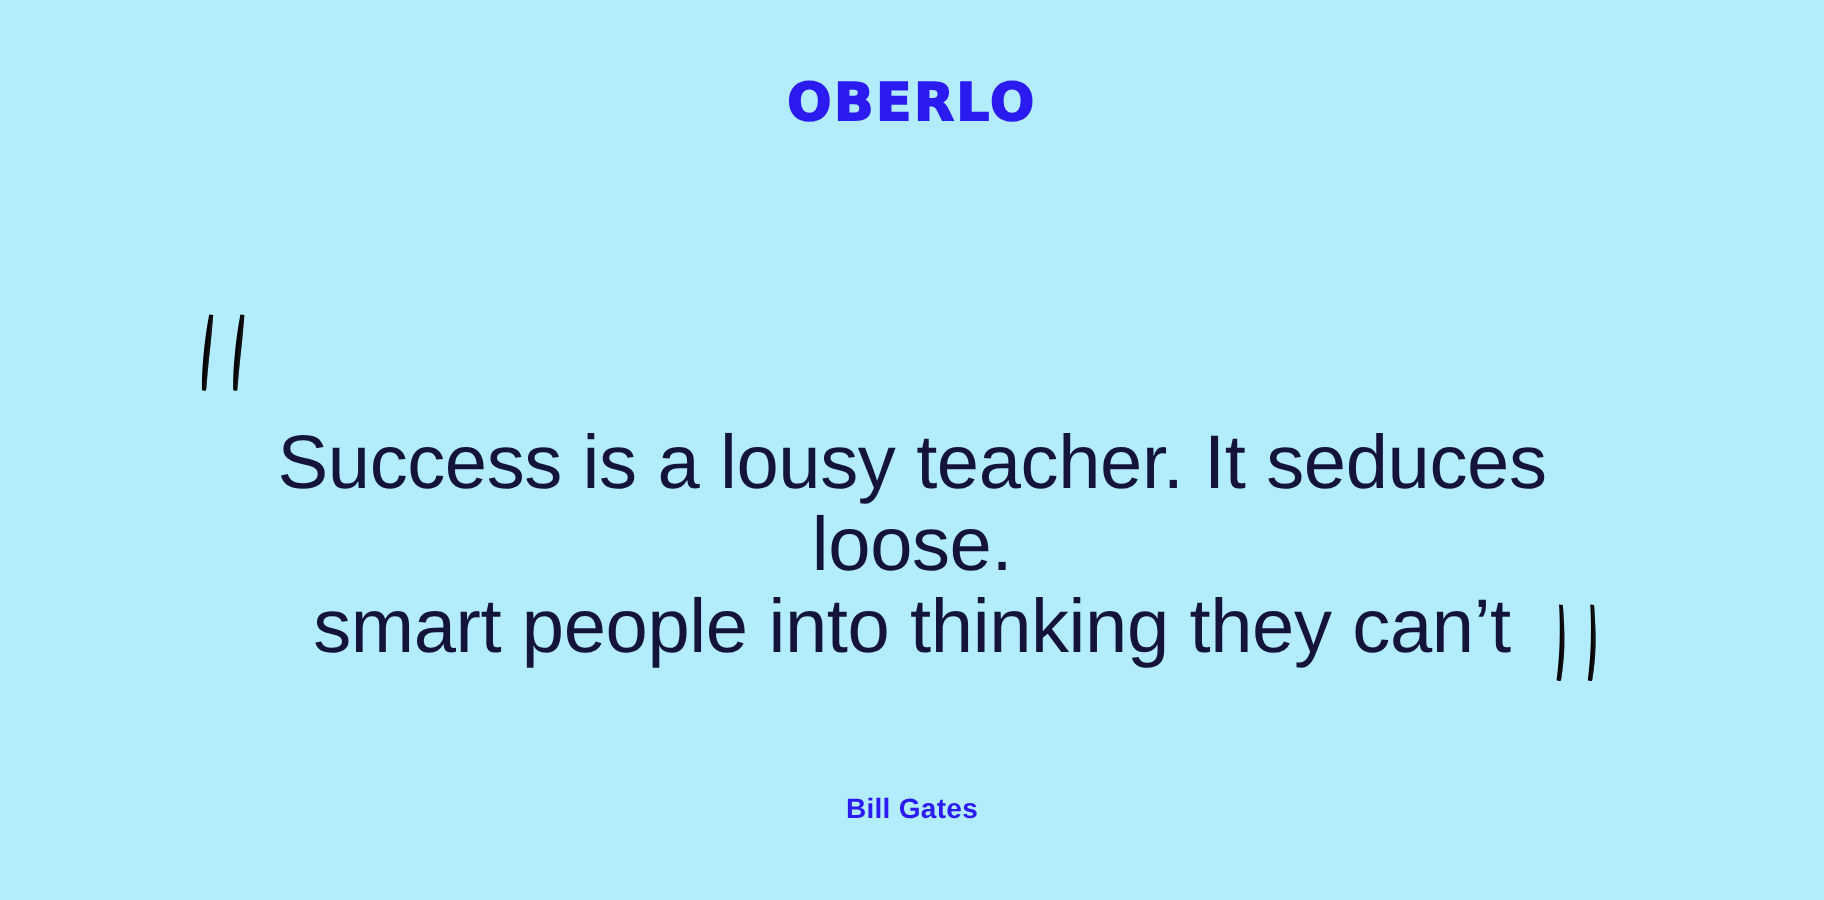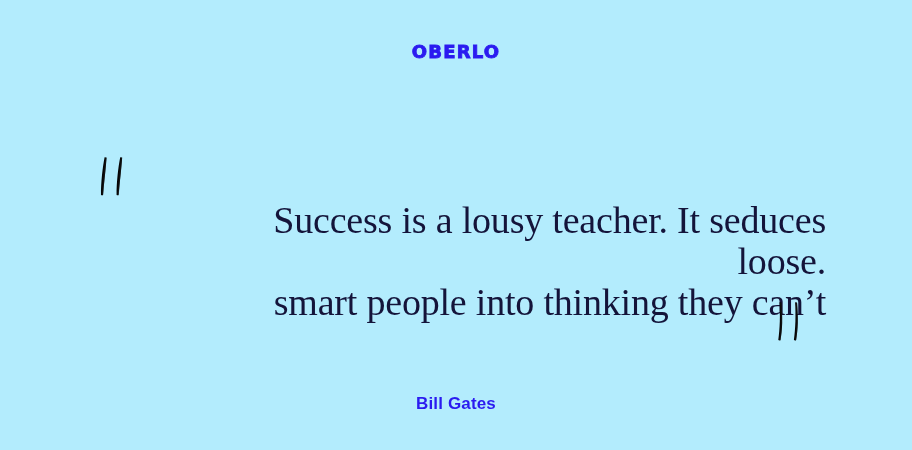--- a/index.html
+++ b/index.html
@@ -23,21 +23,21 @@
 
   
   #brand-logo {
     position: absolute;
     top: 36px;
     left: 0;
     width: 912px;
     text-align: center;
     font-family: "DejaVu Sans", sans-serif;
     font-weight: 700;
-    font-size: 18px;
+    font-size: 26px;
     letter-spacing: 1.2px;
     color: #2b1bf0;
     line-height: 32px;
     -webkit-text-stroke: 0.9px #2b1bf0;
     white-space: nowrap;
   }
 
   
   .quote-mark {
     position: absolute;
@@ -56,45 +56,45 @@
     display: block;
     width: 100%;
     height: 100%;
     overflow: visible;
   }
 
   
   #quote-text {
     position: absolute;
     left: 86px;
-    top: 200px;
+    top: 212px;
     width: 740px;
-    text-align: right;
-    font-family: Liberation Serif, serif;
+    text-align: center;
+    font-family: Liberation Sans, sans-serif;
     font-weight: 300;
     font-size: 38px;
     line-height: 41px;
     letter-spacing: -0.2px;
     color: #14143a;
   }
   #quote-text .quote-line {
     display: block;
     white-space: nowrap;
   }
 
   
   #quote-author {
     position: absolute;
     left: 0;
     top: 393px;
     width: 912px;
     text-align: center;
     font-family: "Liberation Sans", sans-serif;
     font-weight: 700;
-    font-size: 17px;
+    font-size: 14px;
     letter-spacing: 0.15px;
     color: #2b1bf0;
     line-height: 22px;
     white-space: nowrap;
   }
 </style>
 </head>
 <body>
 
 <div id="quote-card">

